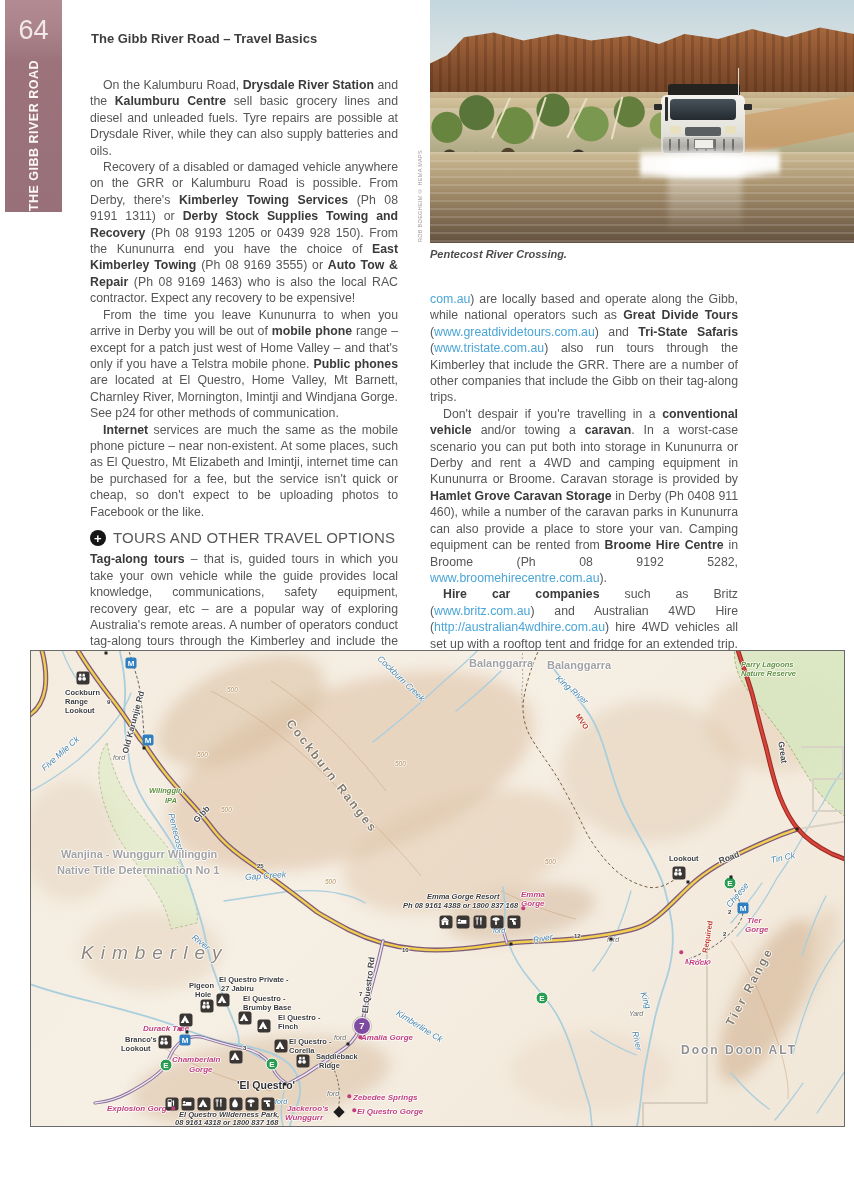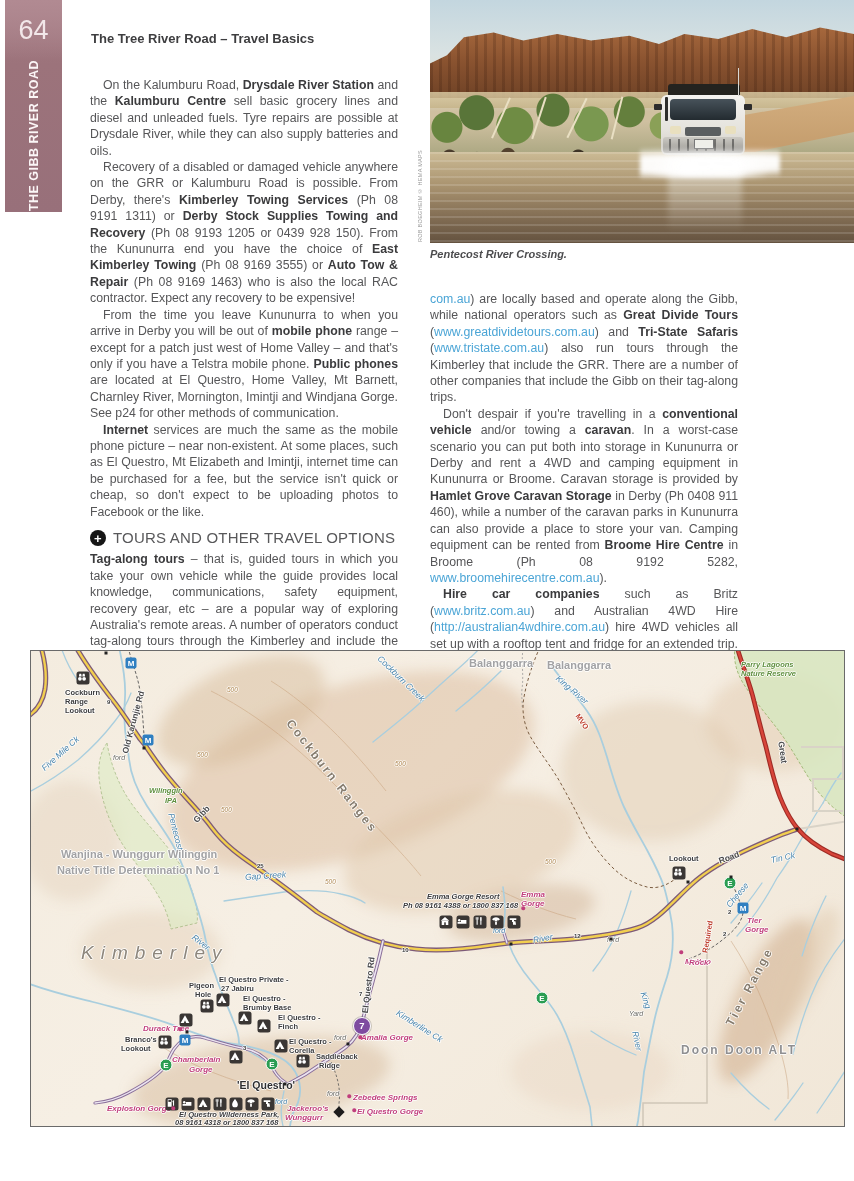--- a/index.html
+++ b/index.html
@@ -147,21 +147,21 @@
 </head>
 <body>
 
 <div class="side-tab">
   <div class="pagenum">64</div>
   <div class="side-label">
     <span>THE GIBB RIVER ROAD</span>
   </div>
 </div>
 
-<div class="art-header">The Tree River Road – Travel Basics</div>
+<div class="art-header">The Gibb River Road – Travel Basics</div>
 
 <div class="photo">
   <div class="ph-cliff"></div>
   <div class="ph-haze"></div>
   <div class="ph-trees"></div>
   <div class="t1"></div>
   <div class="t2"></div>
   <div class="t3"></div>
   <div class="t4"></div>
   <div class="ph-road"></div>

